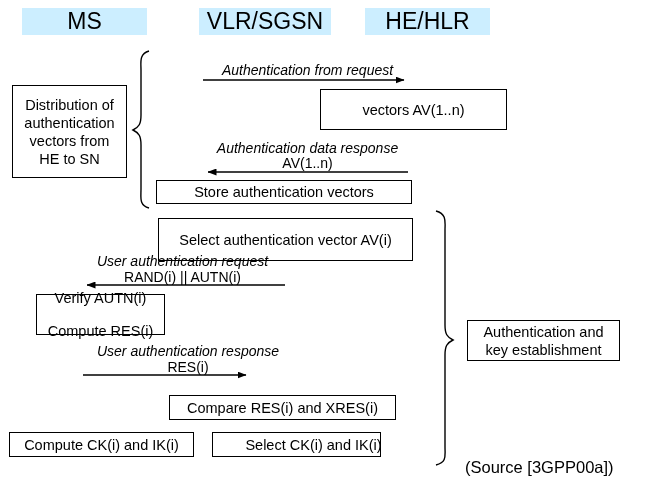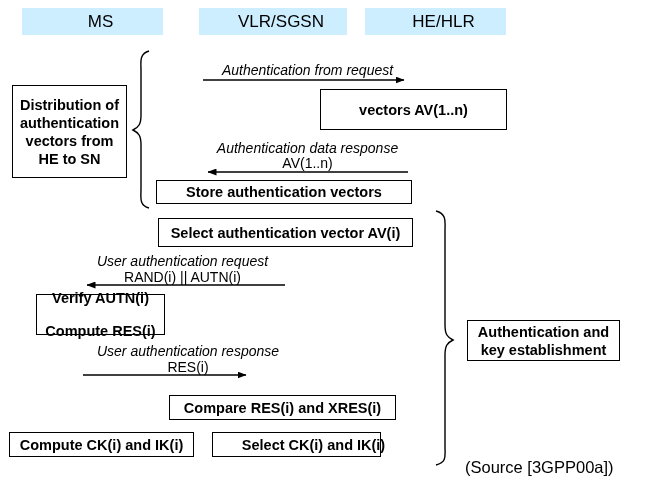--- a/index.html
+++ b/index.html
@@ -12,42 +12,40 @@
     width: 669px;
     height: 483px;
     background: #ffffff;
     font-family: "Liberation Sans", sans-serif;
     overflow: hidden;
   }
   .hdr {
     position: absolute;
     background: #cceeff;
     color: #000;
-    font-size: 17px;
+    font-size: 23px;
     text-align: center;
     line-height: 27px;
     height: 27px;
     white-space: nowrap;
-    padding-left: 16px;
   }
   .box {
     position: absolute;
     border: 1.3px solid #000;
     background: #ffffff;
     color: #000;
     font-size: 14.5px;
     text-align: center;
     box-sizing: border-box;
     display: flex;
     flex-direction: column;
     align-items: center;
     justify-content: center;
     line-height: 18px;
     white-space: nowrap;
-    font-weight: bold;
   }
   .lbl {
     position: absolute;
     font-size: 14px;
     color: #000;
     white-space: nowrap;
     text-align: center;
   }
   .lbl.it { font-style: italic; }
   .src {
@@ -88,21 +86,21 @@
     <span>vectors AV(1..n)</span>
   </div>
 
   <div class="lbl it" style="left:195px; top:140px; width:225px;">Authentication data response</div>
   <div class="lbl" style="left:195px; top:155px; width:225px;">AV(1..n)</div>
 
   <div class="box" style="left:156px; top:180px; width:256px; height:24px;">
     <span>Store authentication vectors</span>
   </div>
 
-  <div class="box" style="left:158px; top:218px; width:255px; height:29px;align-items:center;">
+  <div class="box" style="left:158px; top:218px; width:255px; height:43px;align-items:center;">
     <span>Select authentication vector AV(i)</span>
   </div>
 
   <div class="lbl it" style="left:75px; top:253px; width:215px;">User authentication request</div>
   <div class="lbl" style="left:75px; top:269px; width:215px;">RAND(i) || AUTN(i)</div>
 
   <div class="box" style="left:36px; top:294px; width:129px; height:41px;gap:15px;">
     <span>Verify AUTN(i)</span>
     <span>Compute RES(i)</span>
   </div>

